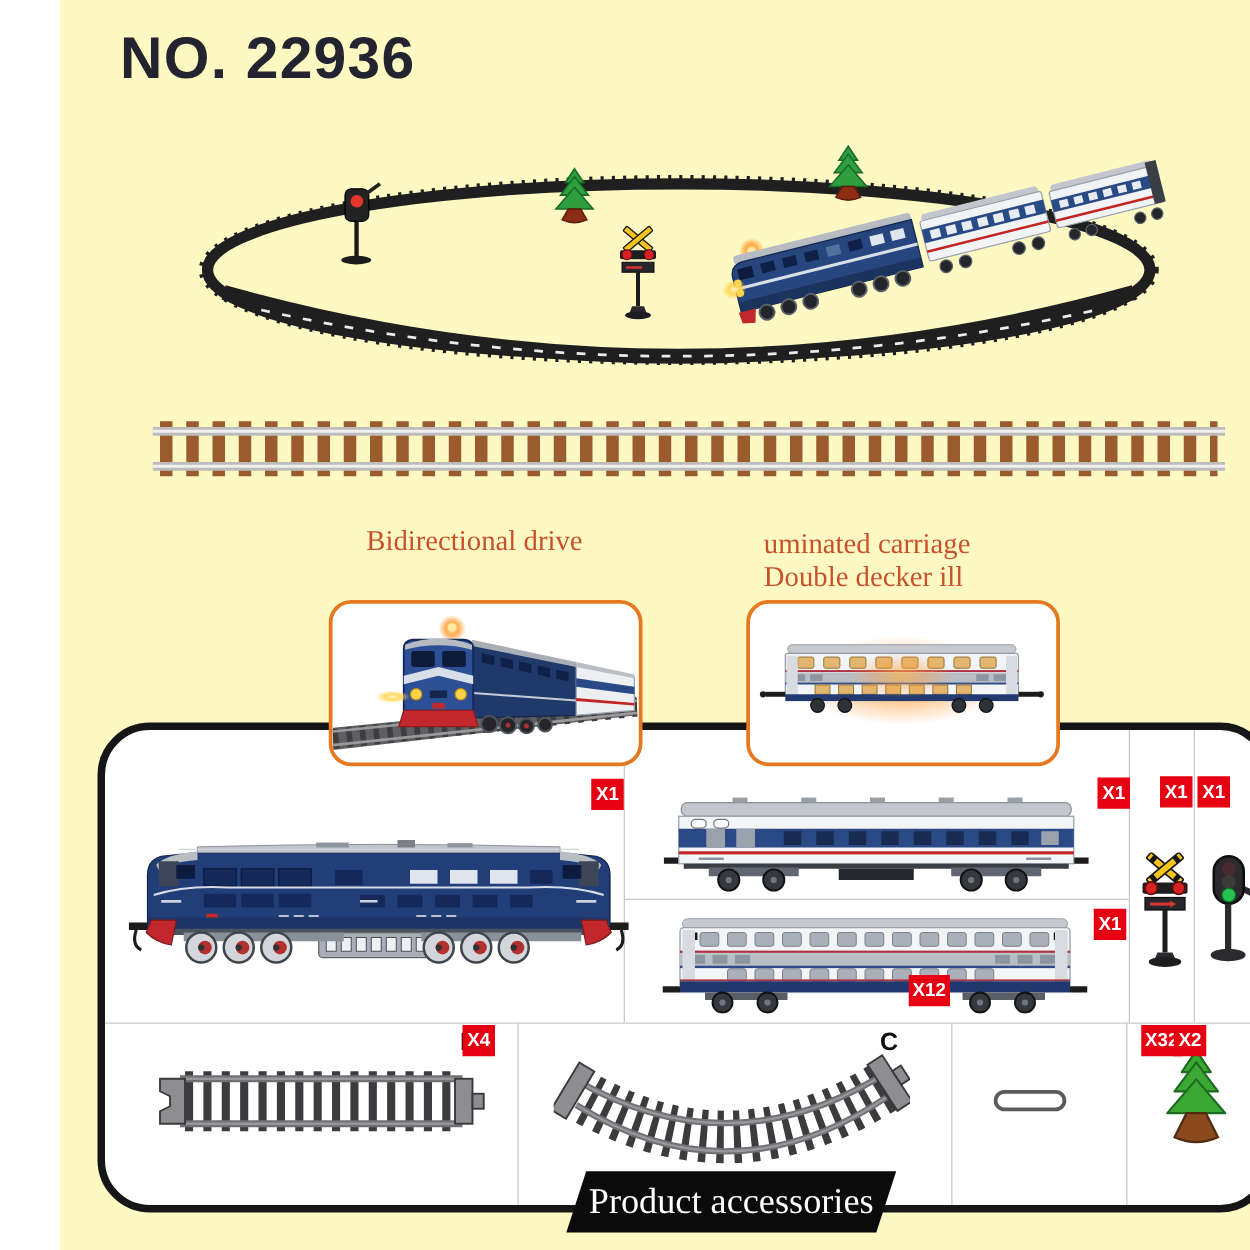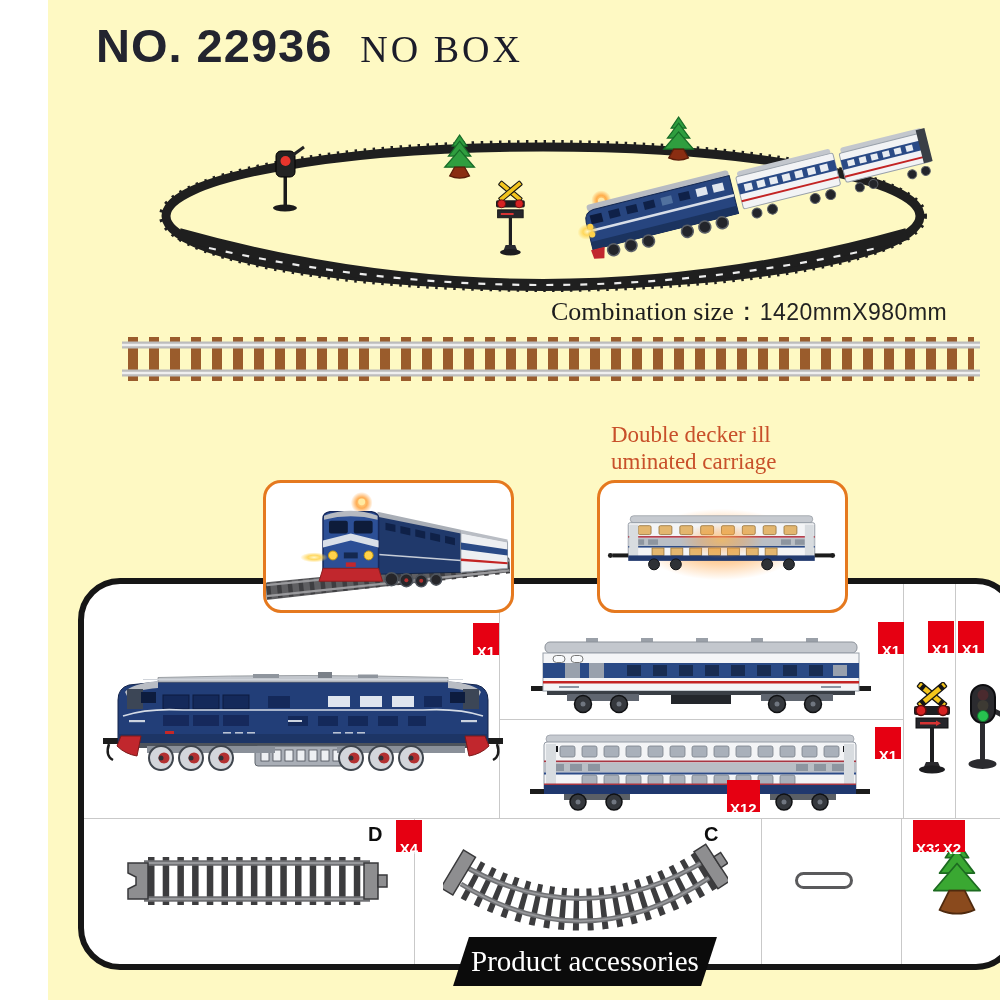--- a/index.html
+++ b/index.html
@@ -18,38 +18,37 @@
   .feat-text{position:absolute;z-index:7;font:normal 23px/27px "Liberation Serif",serif;color:#c8502a;}
   .feat-box{position:absolute;width:251px;height:133px;background:#fff;border:3.5px solid #e5791f;
             border-radius:18px;z-index:7;overflow:hidden;box-sizing:border-box;}
   
   .panel{position:absolute;left:30px;top:578px;width:940px;height:392px;background:#fff;
          border:6px solid #161616;border-radius:42px;box-sizing:border-box;z-index:1;}
   .vd{position:absolute;width:1px;background:#c9c9c9;z-index:2;}
   .hd{position:absolute;height:1px;background:#c9c9c9;z-index:2;}
   .badge{position:absolute;height:25px;min-width:26px;background:#e60012;color:#fff;
          font:bold 15px/25px "Liberation Sans",sans-serif;text-align:center;
-         padding:16px 3px;box-sizing:border-box;z-index:6;}
+         padding:0 3px;box-sizing:border-box;z-index:6;}
   .pletter{position:absolute;font:bold 20px/25px "Liberation Sans",sans-serif;color:#0d0d0d;z-index:6;}
   .item{position:absolute;z-index:3;}
   .connector-item{position:absolute;left:747px;top:872px;width:58px;height:17px;background:#fff;
                   border:3px solid #5a5a5c;border-radius:9px;z-index:3;box-sizing:border-box;}
   .pa-wrap{position:absolute;left:413px;top:937px;width:248px;height:49px;background:#0b0b0b;
            transform:skewX(-18deg);z-index:8;display:flex;align-items:center;justify-content:center;}
   .pa-text{transform:skewX(18deg);font:normal 29px/1 "Liberation Serif",serif;color:#fff;white-space:nowrap;}
   svg{display:block;}
 </style>
 </head>
 <body>
 
 <div id="canvas">
 
   <div class="titlebar">
     <span class="prod-no">NO. 22936</span>
-    <span class="no-box">NO BOX</span>
   </div>
 
   <svg class="abs" style="left:88px;top:105px;z-index:1" width="812" height="195" viewBox="0 0 812 195">
     <defs>
       <radialGradient id="gY">
           <stop offset="0%" stop-color="#fff7c8"></stop>
           <stop offset="45%" stop-color="#ffd24a" stop-opacity="0.85"></stop>
           <stop offset="100%" stop-color="#ffd24a" stop-opacity="0"></stop>
         </radialGradient>
       <radialGradient id="gO">
@@ -150,37 +149,35 @@
         <rect x="330" y="-33" width="7" height="6" fill="#e8ecf2"></rect>
       <rect x="264" y="-19" width="88" height="2" fill="#c32424"></rect>
       <rect x="344" y="-46" width="9" height="34" fill="#3a3f46"></rect>
       <circle cx="276" cy="-4" r="4.5" fill="#23252a" stroke="#5b6068"></circle>
         <circle cx="290" cy="-4" r="4.5" fill="#23252a" stroke="#5b6068"></circle>
         <circle cx="330" cy="-4" r="4.5" fill="#23252a" stroke="#5b6068"></circle>
         <circle cx="344" cy="-4" r="4.5" fill="#23252a" stroke="#5b6068"></circle>
     </g>
   </svg>
 
-  <div class="size-note">
-    <span class="size-label">Combination size：</span><span class="size-value">1420mmX980mm</span>
-  </div>
 
   <svg class="abs" style="left:74px;top:332px;z-index:1" width="858" height="54" viewBox="0 0 858 54">
     <line x1="6" y1="27" x2="852" y2="27" stroke="#9a5c2c" stroke-width="44" stroke-dasharray="10 11"></line>
     <line x1="0" y1="13" x2="858" y2="13" stroke="#bcbcbc" stroke-width="7"></line>
     <line x1="0" y1="13" x2="858" y2="13" stroke="#efefef" stroke-width="2.5"></line>
     <line x1="0" y1="41" x2="858" y2="41" stroke="#bcbcbc" stroke-width="7"></line>
     <line x1="0" y1="41" x2="858" y2="41" stroke="#efefef" stroke-width="2.5"></line>
   </svg>
 
   <div class="feat-text" style="left:245px;top:419px">
+    <div>Bidirectional drive</div>
   </div>
   <div class="feat-text" style="left:563px;top:421px">
+    <div>uminated carriage</div>
     <div>Double decker ill</div>
-    <div>uminated carriage</div>
   </div>
 
   <div class="feat-box" style="left:215px;top:480px">
     <svg width="244" height="126" viewBox="0 0 245 127">
       <defs>
         <radialGradient id="gY2">
             <stop offset="0%" stop-color="#fff7c8"></stop>
             <stop offset="45%" stop-color="#ffd24a" stop-opacity="0.85"></stop>
             <stop offset="100%" stop-color="#ffd24a" stop-opacity="0"></stop>
           </radialGradient>
@@ -504,21 +501,21 @@
     <line x1="24" y1="32" x2="240" y2="32" stroke="#3c3c3e" stroke-width="48" stroke-dasharray="6.5 8.2"></line>
     <line x1="20" y1="14" x2="246" y2="14" stroke="#707174" stroke-width="5.5"></line>
     <line x1="20" y1="14" x2="246" y2="14" stroke="#97989b" stroke-width="2"></line>
     <line x1="20" y1="50" x2="246" y2="50" stroke="#707174" stroke-width="5.5"></line>
     <line x1="20" y1="50" x2="246" y2="50" stroke="#97989b" stroke-width="2"></line>
     <path d="M4,14 L24,14 L24,50 L4,50 L4,40 L12,36 L12,28 L4,24 Z" fill="#8e8e90" stroke="#39393b" stroke-width="1.5"></path>
     <rect x="240" y="14" width="14" height="36" fill="#8e8e90" stroke="#39393b" stroke-width="1.5"></rect>
     <rect x="254" y="26" width="9" height="12" fill="#8e8e90" stroke="#39393b" stroke-width="1.5"></rect>
   </svg>
   <div class="pletter" style="left:320px;top:822px">D</div>
-  <div class="badge" style="left:348px;top:820px">X4</div>
+  <div class="badge" style="left:322px;top:820px">X4</div>
 
   <svg class="item" style="left:395px;top:843px" width="285" height="95" viewBox="0 0 285 95">
     <path d="M16,30 Q142,106 268,24" fill="none" stroke="#3c3c3e" stroke-width="42" stroke-dasharray="5.5 8"></path>
     <path d="M16,20 Q142,94 268,14" fill="none" stroke="#707174" stroke-width="5"></path>
     <path d="M16,20 Q142,94 268,14" fill="none" stroke="#97989b" stroke-width="1.8"></path>
     <path d="M18,41 Q142,118 266,35" fill="none" stroke="#707174" stroke-width="5"></path>
     <path d="M18,41 Q142,118 266,35" fill="none" stroke="#97989b" stroke-width="1.8"></path>
     <g transform="rotate(31 16 30)">
         <rect x="8" y="8" width="14" height="44" fill="#8e8e90" stroke="#39393b" stroke-width="1.5"></rect>
       </g>

